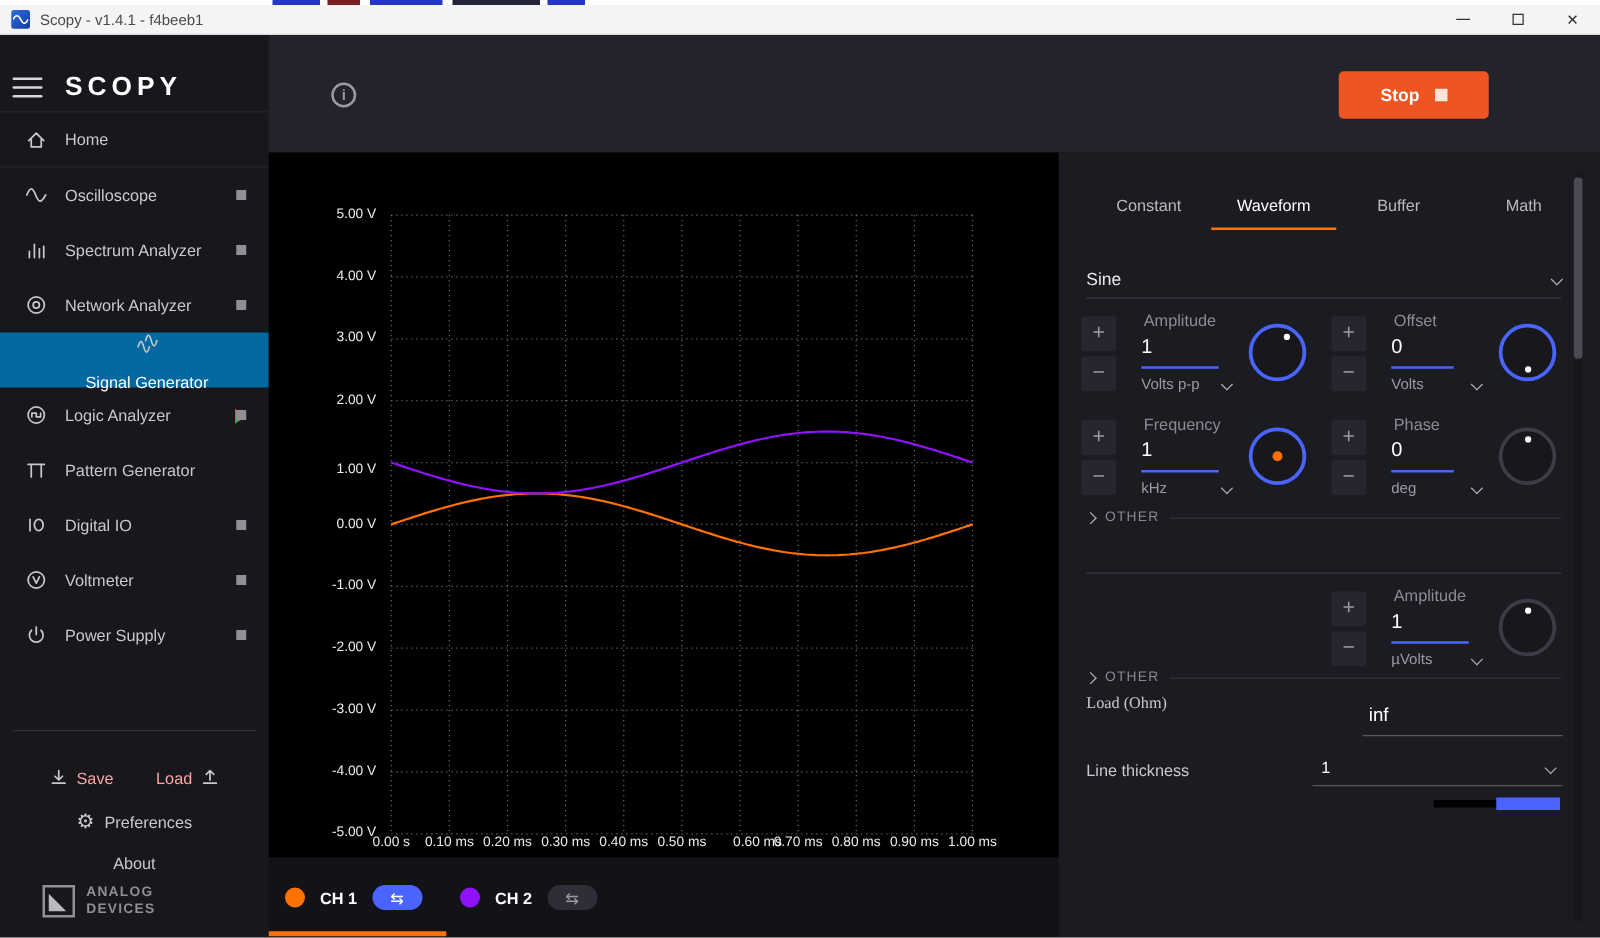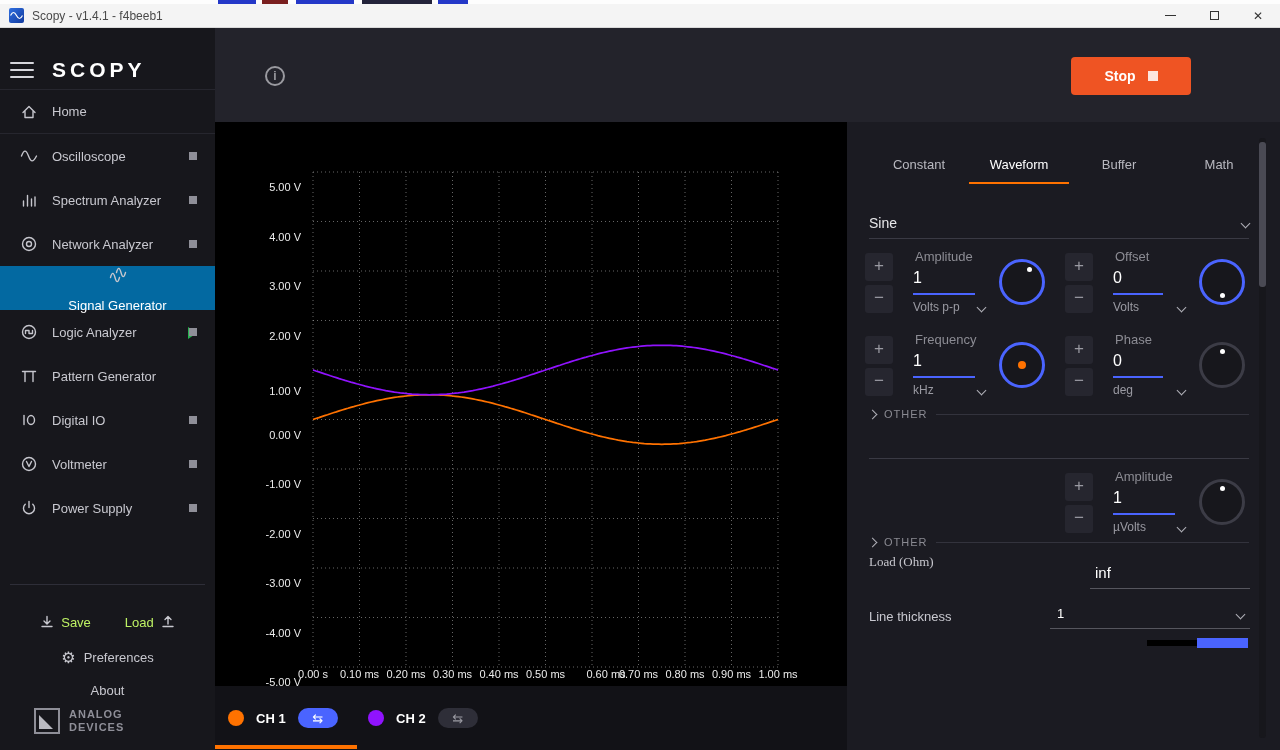--- a/index.html
+++ b/index.html
@@ -36,21 +36,21 @@
   .nav-item.active { background:#0369a1;flex-direction:column; }
   .nav-label { font-size:13px; color:#c8c8cf; }
   .nav-item.active .nav-label { color:#ffffff; }
   .nicon { flex:0 0 18px; }
   .nicon path, .nicon circle, .nicon ellipse { stroke:#c6c6cd; stroke-width:1.4; fill:none; stroke-linecap:round; stroke-linejoin:round; }
   .ind { margin-left:auto; margin-right:18px; }
   .sq { width:8px; height:8px; background:#8f8f98; display:block; }
   .play { width:0; height:0; border-left:9px solid #27b34f; border-top:6px solid transparent; border-bottom:6px solid transparent; display:block; }
   #side-divider { position:absolute; left:10px; top:556px; width:195px; height:1px; background:#2e2e38; }
   #saveload { position:absolute; left:0; top:576px; width:215px; height:36px; display:flex; align-items:center; justify-content:center; gap:34px; }
-  .sl-btn { display:flex; align-items:center; gap:6px; color:#bef264; font-size:13px; cursor:pointer; }
+  .sl-btn { display:flex; align-items:center; gap:6px; color:#fca5a5; font-size:13px; cursor:pointer; }
   .sl-btn svg path { stroke:#c8c8cf; stroke-width:1.4; fill:none; stroke-linecap:round; stroke-linejoin:round; }
   #prefs-row { position:absolute; left:0; top:614px; width:215px; height:30px; display:flex; align-items:center; justify-content:center; gap:8px; cursor:pointer; }
   #prefs-row .gear { color:#c8c8cf; font-size:16px; }
   #prefs-row .lbl { color:#c8c8cf; font-size:13px; }
   #about-row { position:absolute; left:0; top:650px; width:215px; height:24px; display:flex; align-items:center; justify-content:center; color:#c8c8cf; font-size:13px; cursor:pointer; }
   #brand { position:absolute; left:34px; top:680px; display:flex; align-items:center; gap:9px; }
   #brand-box { width:26px; height:26px; border:2px solid #8f8f98; display:flex; align-items:flex-end; justify-content:flex-start; padding:3px; }
   #brand-tri { width:0; height:0; border-bottom:14px solid #b9b9c0; border-right:14px solid transparent; }
   #brand-text { display:flex; flex-direction:column; color:#8f8f98; font-size:11px; font-weight:bold; letter-spacing:1px; line-height:1.2; }
 
@@ -61,21 +61,21 @@
   #stop-btn { position:absolute; left:856px; top:29px; width:120px; height:38px; background:#ef5423; border-radius:4px;
               display:flex; align-items:center; justify-content:center; gap:12px; cursor:pointer; }
   #stop-btn .stop-label { color:#ffffff; font-size:14px; font-weight:bold; }
   .stop-square { width:10px; height:10px; background:rgba(255,255,255,0.85); display:block; }
 
   
   #plot { position:absolute; left:215px; top:122px; width:632px; height:564px; background:#000; }
   #plot svg { position:absolute; left:0; top:0; }
   .grid { stroke:#b9b9b9; stroke-opacity:0.55; stroke-width:1; stroke-dasharray:1 3; fill:none; }
   .curve { fill:none; stroke-width:1.7; }
-  #y-labels { position:absolute; left:0; top:0; width:90px; height:564px;margin-top:16px; }
+  #y-labels { position:absolute; left:0; top:0; width:90px; height:564px; }
   .ytick { position:absolute; right:4px; width:80px; text-align:right; font-size:11px; color:#ececec; }
   #x-labels { position:absolute; left:0; top:546px; width:696px; height:16px; }
   .xtick { position:absolute; width:48px; text-align:center; font-size:11px; color:#ececec; }
 
   
   #bottombar { position:absolute; left:215px; top:686px; width:632px; height:64px; background:#121217; }
   .ch-group { position:absolute; top:0; height:64px; display:flex; align-items:center; gap:12px; }
   .ch-dot { width:16px; height:16px; border-radius:50%; }
   .ch-label { color:#ffffff; font-size:13px; font-weight:bold; }
   .ch-pill { width:40px; height:20px; border-radius:10px; display:flex; align-items:center; justify-content:center;

